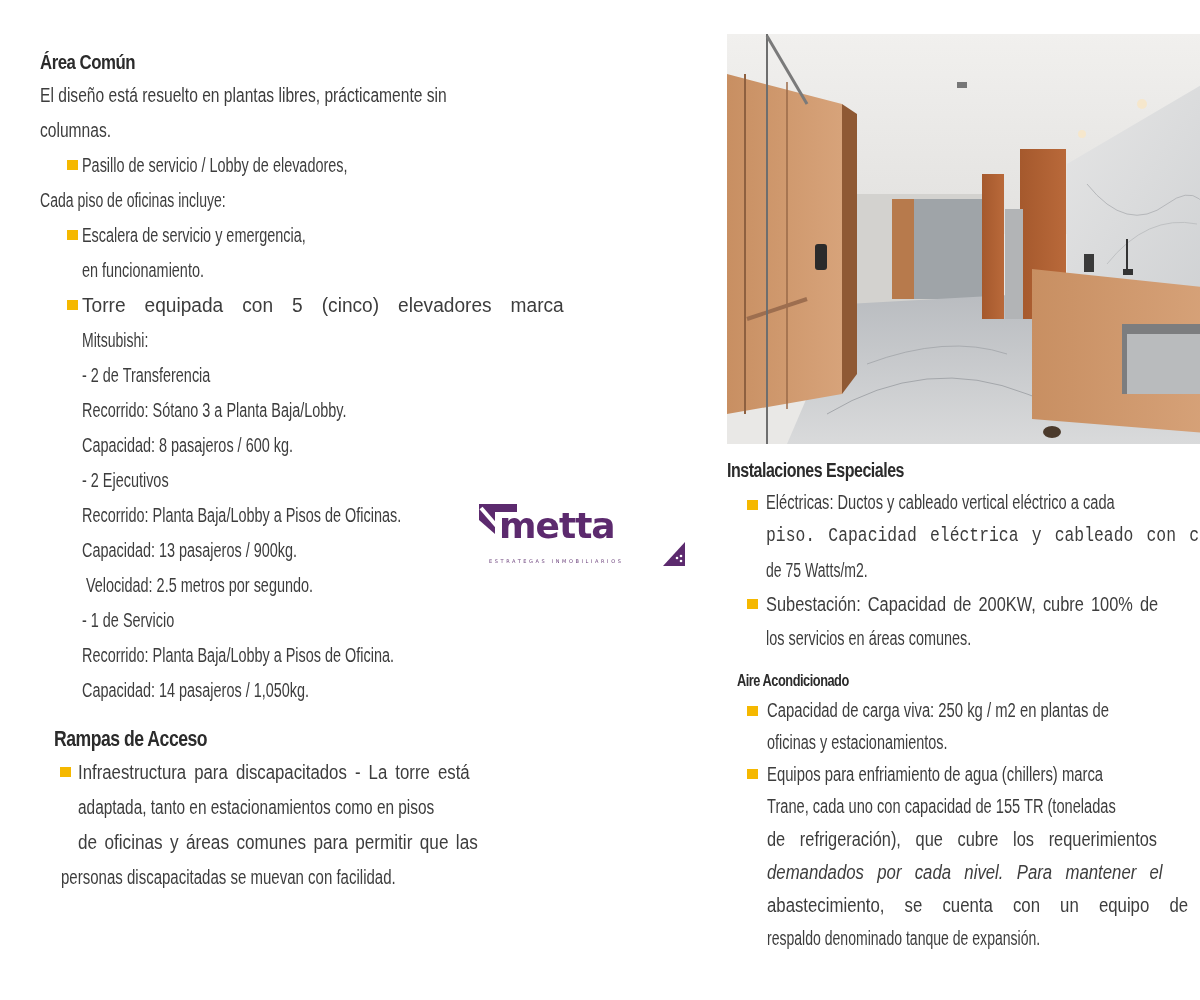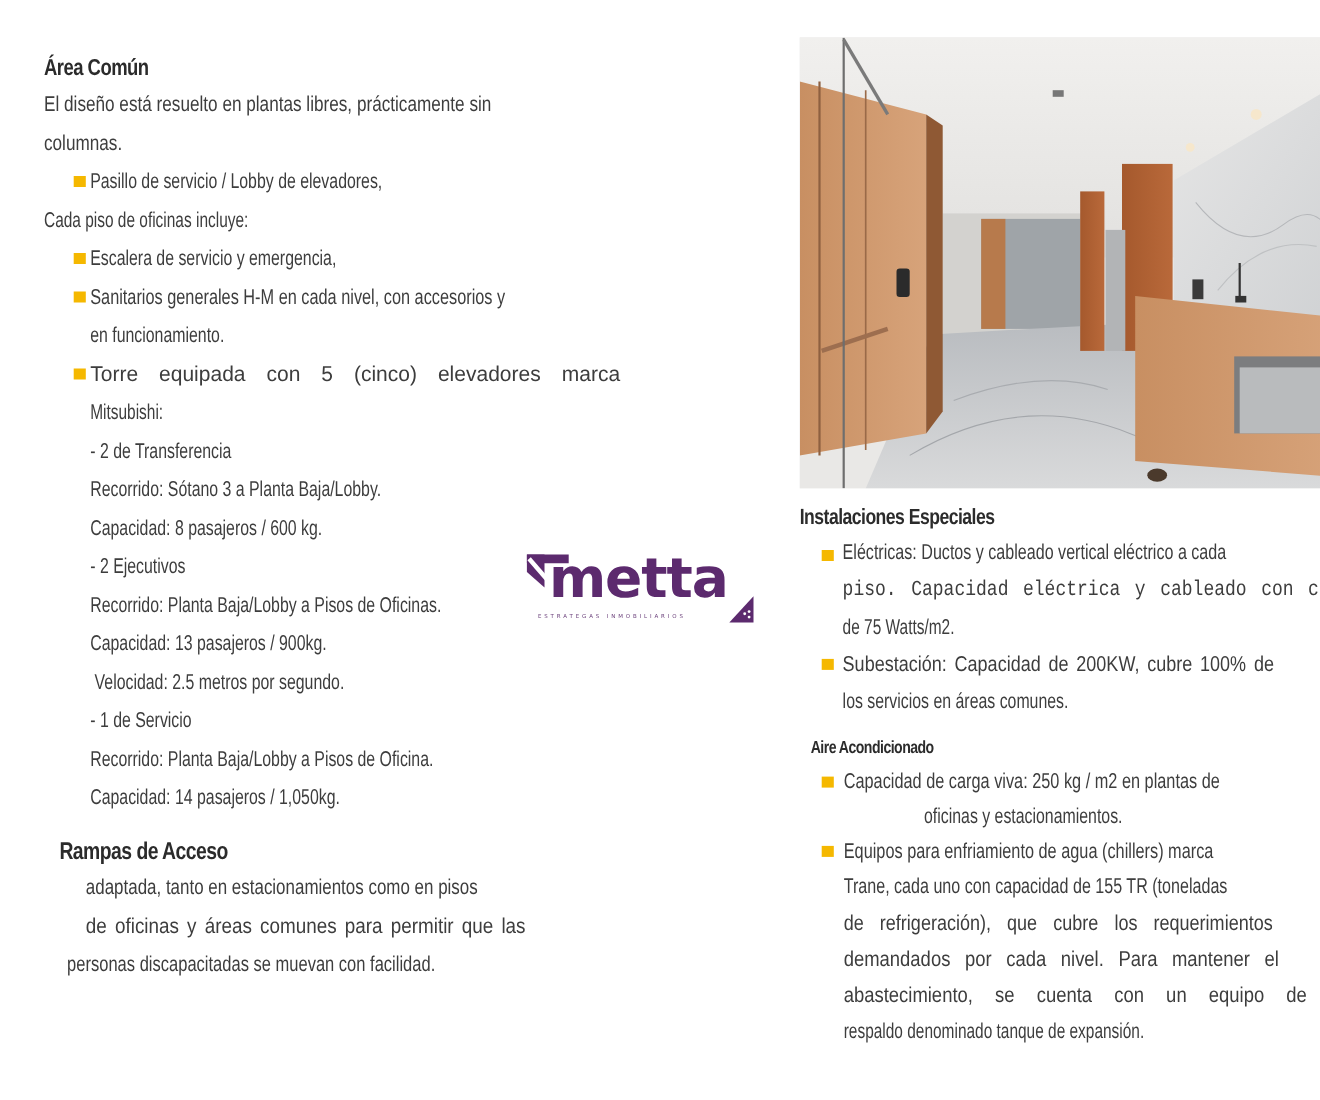--- a/index.html
+++ b/index.html
@@ -72,21 +72,21 @@
       top: 500px;
       width: 215px;
       height: 75px;
     }
     .logo-word {
       position: absolute;
       left: 22px;
       top: -4px;
       font-family: "DejaVu Sans", sans-serif;
       font-weight: bold;
-      font-size: 50px;
+      font-size: 36px;
       color: #5c2a6e;
       letter-spacing: -1px;
       line-height: 60px;
     }
     .logo-tag {
       position: absolute;
       left: 12px;
       top: 58px;
       font-family: "DejaVu Sans", sans-serif;
       font-size: 5px;
@@ -125,44 +125,44 @@
     <div class="line"><span class="narrow">columnas.</span></div>
     <div class="line bullet-row">
       <span class="bullet"></span>
       <span class="narrow" style="transform:scaleX(0.74);">Pasillo de servicio / Lobby de elevadores,</span>
     </div>
 
     <div class="line"><span class="narrow" style="transform:scaleX(0.72);">Cada piso de oficinas incluye:</span></div>
     <div class="line bullet-row">
       <span class="bullet"></span>
       <span class="narrow" style="transform:scaleX(0.74);">Escalera de servicio y emergencia,</span>
-    </div>
-    <div class="line bullet-row">
-      <span class="bullet"></span>
-      <span class="narrow" style="transform:scaleX(0.76);">Sanitarios generales H-M en cada nivel, con accesorios y</span>
     </div>
     <div class="line indent42"><span class="narrow" style="transform:scaleX(0.74);">en funcionamiento.</span></div>
     <div class="line bullet-row">
       <span class="bullet"></span>
       <span class="narrow" style="transform:scaleX(0.98); word-spacing:14px;">Torre equipada con 5 (cinco) elevadores marca</span>
     </div>
     <div class="line indent42"><span class="narrow" style="transform:scaleX(0.72);">Mitsubishi:</span></div>
 
     <div class="line indent42"><span class="narrow" style="transform:scaleX(0.74);">- 2 de Transferencia</span></div>
     <div class="line indent42"><span class="narrow" style="transform:scaleX(0.74);">Recorrido: Sótano 3 a Planta Baja/Lobby.</span></div>
     <div class="line indent42"><span class="narrow" style="transform:scaleX(0.74);">Capacidad: 8 pasajeros / 600 kg.</span></div>
     <div class="line indent42"><span class="narrow" style="transform:scaleX(0.74);">- 2 Ejecutivos</span></div>
     <div class="line indent42"><span class="narrow" style="transform:scaleX(0.74);">Recorrido:  Planta Baja/Lobby a Pisos de Oficinas.</span></div>
     <div class="line indent42"><span class="narrow" style="transform:scaleX(0.74);">Capacidad: 13 pasajeros / 900kg.</span></div>
     <div class="line indent42"><span class="narrow" style="transform:scaleX(0.74); white-space:pre;"> Velocidad: 2.5 metros por segundo.</span></div>
     <div class="line indent42"><span class="narrow" style="transform:scaleX(0.74);">- 1 de Servicio</span></div>
     <div class="line indent42"><span class="narrow" style="transform:scaleX(0.74);">Recorrido: Planta Baja/Lobby a Pisos de Oficina.</span></div>
     <div class="line indent42"><span class="narrow" style="transform:scaleX(0.74);">Capacidad: 14 pasajeros / 1,050kg.</span></div>
 
     <div class="heading" style="margin-top:13px; padding-left:14px; font-size:22px; height:34px;"><span class="narrow" style="transform:scaleX(0.80);">Rampas de Acceso</span></div>
+    <div class="line bullet-row" style="padding-left:38px;">
+      <span class="bullet" style="left:20px;"></span>
+      <span class="narrow" style="transform:scaleX(0.86); word-spacing:4px;">Infraestructura para discapacitados - La torre está</span>
+    </div>
     <div class="line" style="padding-left:38px;"><span class="narrow" style="transform:scaleX(0.79);">adaptada, tanto en estacionamientos como en pisos</span></div>
     <div class="line" style="padding-left:38px;"><span class="narrow" style="transform:scaleX(0.88); word-spacing:3px;">de oficinas y áreas comunes para permitir que las</span></div>
     <div class="line" style="padding-left:21px;"><span class="narrow" style="transform:scaleX(0.77);">personas discapacitadas se muevan con facilidad.</span></div>
   </div>
 
   <div class="logo">
     <svg width="215" height="75" viewBox="0 0 215 75">
 
       <polygon points="2,4 40,4 40,12 2,12" fill="#5c2a6e"></polygon>
       <polygon points="2,4 18,4 18,34 2,20" fill="#5c2a6e"></polygon>
@@ -261,26 +261,26 @@
       <span class="narrow" style="transform:scaleX(0.84); word-spacing:3px;">Subestación: Capacidad de 200KW, cubre 100% de</span>
     </div>
     <div class="line" style="padding-left:39px; height:34px; line-height:34px;"><span class="narrow" style="transform:scaleX(0.74);">los servicios en áreas comunes.</span></div>
 
     <div class="heading" style="margin-top:8px; padding-left:10px; font-size:16px; height:32px;"><span class="narrow" style="transform:scaleX(0.80);">Aire Acondicionado</span></div>
 
     <div class="line bullet-row" style="padding-left:40px; height:31px; line-height:31px;">
       <span class="bullet" style="left:20px; top:11px;"></span>
       <span class="narrow" style="transform:scaleX(0.76);">Capacidad de carga viva: 250 kg / m2 en plantas de</span>
     </div>
-    <div class="line" style="padding-left:40px; height:32px; line-height:32px;text-align:center;"><span class="narrow" style="transform:scaleX(0.74);">oficinas y estacionamientos.</span></div>
+    <div class="line" style="padding-left:40px; height:32px; line-height:32px;"><span class="narrow" style="transform:scaleX(0.74);">oficinas y estacionamientos.</span></div>
 
     <div class="line bullet-row" style="padding-left:40px; height:32px; line-height:32px;">
       <span class="bullet" style="left:20px; top:11px;"></span>
       <span class="narrow" style="transform:scaleX(0.76);">Equipos para enfriamiento de agua (chillers) marca</span>
     </div>
     <div class="line" style="padding-left:40px; height:33px; line-height:33px;text-align:right;"><span class="narrow" style="transform:scaleX(0.75);">Trane, cada uno con capacidad de 155 TR (toneladas</span></div>
     <div class="line" style="padding-left:40px; height:33px; line-height:33px;"><span class="narrow" style="transform:scaleX(0.84); word-spacing:12px;">de refrigeración), que cubre los requerimientos</span></div>
-    <div class="line" style="padding-left:40px; height:33px; line-height:33px;"><span class="narrow" style="transform:scaleX(0.86); word-spacing:10px;">demandados por cada nivel. Para mantener el</span></div>
+    <div class="line" style="padding-left:40px; height:33px; line-height:33px;font-style:italic;"><span class="narrow" style="transform:scaleX(0.86); word-spacing:10px;">demandados por cada nivel. Para mantener el</span></div>
     <div class="line" style="padding-left:40px; height:33px; line-height:33px;"><span class="narrow" style="transform:scaleX(0.86); word-spacing:18px;">abastecimiento, se cuenta con un equipo de</span></div>
     <div class="line" style="padding-left:40px; height:33px; line-height:33px;"><span class="narrow" style="transform:scaleX(0.72);">respaldo denominado tanque de expansión.</span></div>
   </div>
 
 </div>
 
 </body></html>

